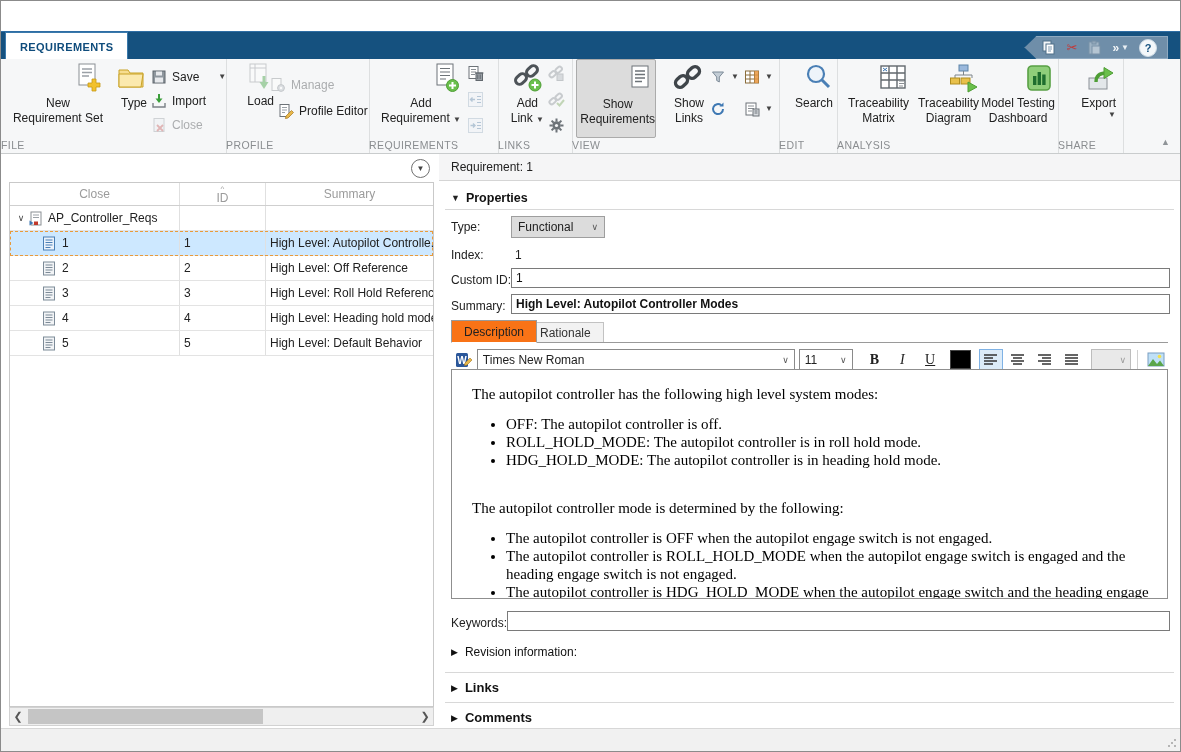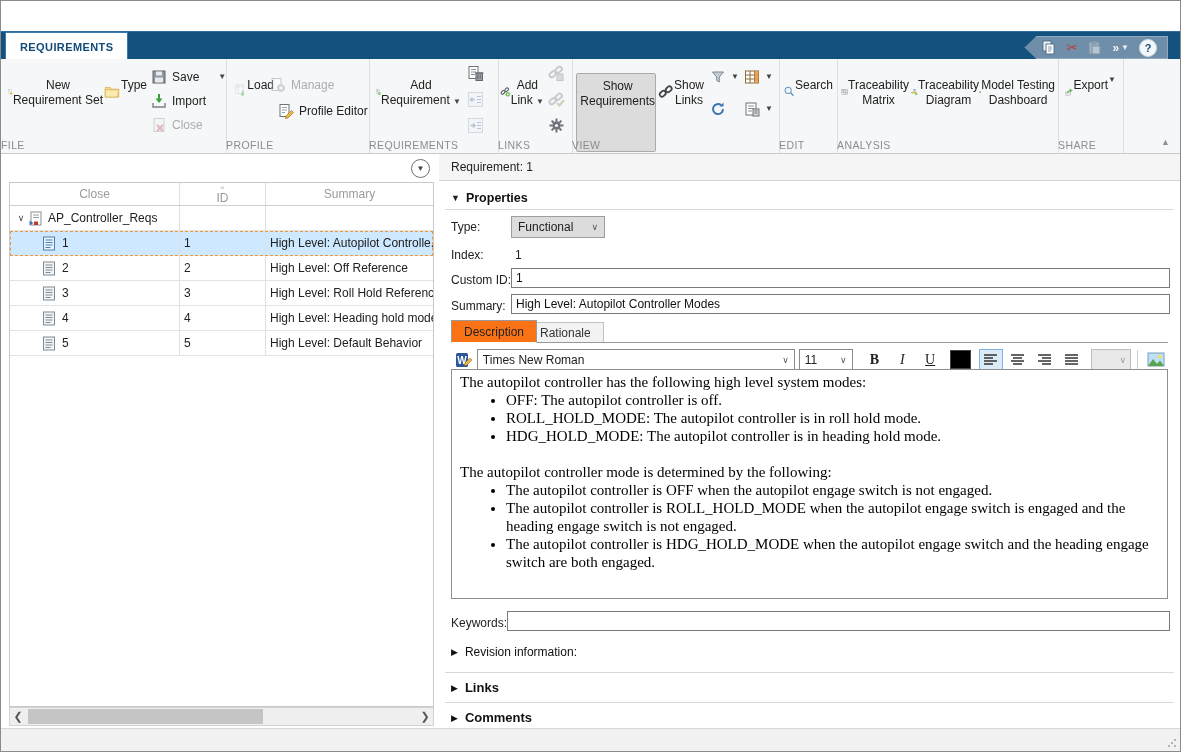--- a/index.html
+++ b/index.html
@@ -18,21 +18,21 @@
   .qat .qbtn{display:flex;align-items:center;gap:2px}
   .qat .dis{opacity:.55}
   .qat .helpc{width:16px;height:16px;border-radius:50%;background:#f3f7fa;border:1px solid #cfdce6;color:#15517f;font-weight:bold;font-size:11px;display:flex;align-items:center;justify-content:center}
   .qat .chev{color:#e8eef3;font-size:8px}
   .qat .cutg{color:#c03a3a;font-size:13px;line-height:1}
   .qat .shg{color:#f2f5f8;font-weight:bold;font-size:12px;line-height:1}
   
   .toolbar{position:absolute;left:0;top:58px;width:100%;height:94px;background:#f6f7f8;border-bottom:1px solid #c9cccd}
   .sec{position:absolute;top:0;height:94px;border-right:1px solid #dddfe0}
   .seclbl{position:absolute;left:0;right:0;bottom:2px;text-align:left;font-size:10.5px;color:#8a8d90;letter-spacing:.4px}
-  .bigbtn{position:absolute;top:14px;display:flex;flex-direction:row;align-items:flex-start;padding-top:3px}
+  .bigbtn{position:absolute;top:0;display:flex;flex-direction:column;align-items:flex-end;padding-top:3px}
   .bigbtn .lbl{font-size:12px;line-height:15px;text-align:center;white-space:nowrap;color:#212121;margin-top:2px}
   .sbtn{position:absolute;display:flex;align-items:center;gap:5px;font-size:12px;white-space:nowrap;color:#212121}
   .dis{color:#abadaf}
   .dim{opacity:.42}
   .caret{font-size:8px;color:#444;line-height:1}
   .sel{background:#dcdcdc;border:1px solid #ababab;border-radius:2px}
   .collapse-ribbon{position:absolute;right:10px;bottom:6px;color:#8f9498;font-size:9px}
   
   .lpanel{position:absolute;left:0;top:153px;width:438px;height:577px;background:#fff;border-right:1px solid #c6c6c6}
   .ptoggle{position:absolute;top:5px;right:9px;width:17px;height:17px;border:1px solid #707070;border-radius:50%;display:flex;align-items:center;justify-content:center;font-size:8px;color:#444;background:#fff}
@@ -69,21 +69,21 @@
   .etbtn.on{background:#dcebf8;border:1px solid #7fb2e5}
   .fontcombo{width:320px;height:21px;border:1px solid #8a8a8a;background:#fff;display:flex;align-items:center;justify-content:space-between;padding:0 5px;box-sizing:border-box;margin-right:4px}
   .sizecombo{width:54px;height:21px;border:1px solid #8a8a8a;background:#fff;display:flex;align-items:center;justify-content:space-between;padding:0 5px;box-sizing:border-box}
   .bchar{font-weight:bold;font-family:"Liberation Serif",serif;font-size:14px}
   .ichar{font-style:italic;font-family:"Liberation Serif",serif;font-size:14px}
   .uchar{text-decoration:underline;font-family:"Liberation Serif",serif;font-size:14px}
   .swatch{width:19px;height:17px;background:#000;border:1px solid #444;margin:0 8px}
   .ddgray{width:40px;height:21px;background:#e9e9e9;border:1px solid #bdbdbd;display:flex;align-items:center;justify-content:flex-end;padding:0 4px;box-sizing:border-box;color:#9a9a9a}
   .vsep{width:1px;height:20px;background:#d0d0d0;margin:0 6px}
   .descbox{position:absolute;left:12px;right:12px;border:1px solid #8f8f8f;background:#fff;overflow:hidden;font-family:"Liberation Serif","DejaVu Serif",serif;font-size:15px;line-height:18px;color:#000;padding:3px 8px;box-sizing:border-box}
-  .descbox p{margin:0}
+  .descbox p{margin:12px}
   .descbox ul{margin:0;padding-left:46px}
   .descbox li{margin:0;padding-left:0}
   .gap{height:18px}
   .small-arr{font-size:9px;color:#111}
   .rowhead2{position:absolute;left:12px;display:flex;align-items:center;gap:7px;font-size:12px;color:#111}
   .rowhead2 b{font-size:13px}
   
   .statusbar{position:absolute;left:0;bottom:0;width:100%;height:22px;background:#f1f1f1;border-top:1px solid #d7d7d7}
   .grip{position:absolute;right:3px;bottom:3px;width:10px;height:10px;background:
     radial-gradient(circle at 8px 2px,#b5b5b5 1.2px,transparent 1.5px),
@@ -533,21 +533,21 @@
       <span class="cc">∨</span>
     </div>
 
     <div class="flabel" style="top:94px">Index:</div>
     <div class="flabel" style="left:76px;top:94px">1</div>
 
     <div class="flabel" style="top:119px">Custom ID:</div>
     <input class="tinput" style="left: 72px; top: 114px; right: 10px; width: calc(100% - 82px);" value="1">
 
     <div class="flabel" style="top:145px">Summary:</div>
-    <input class="tinput" style="left: 72px; top: 140px; width: calc(100% - 82px);" value="High Level: Autopilot Controller Modes">
+    <input class="tinput" style="left: 72px; top: 140px; width: calc(100% - 82px); font-weight: bold;" value="High Level: Autopilot Controller Modes">
 
     <div class="dtab act" style="left:12px;top:166px">
         <span>Description</span>
       </div>
     <div class="dtab inact" style="left:88px;top:166px">
         <span>Rationale</span>
       </div>
     <div class="tabline" style="top:188px"></div>
 
     <div class="etb" style="top:192px">

